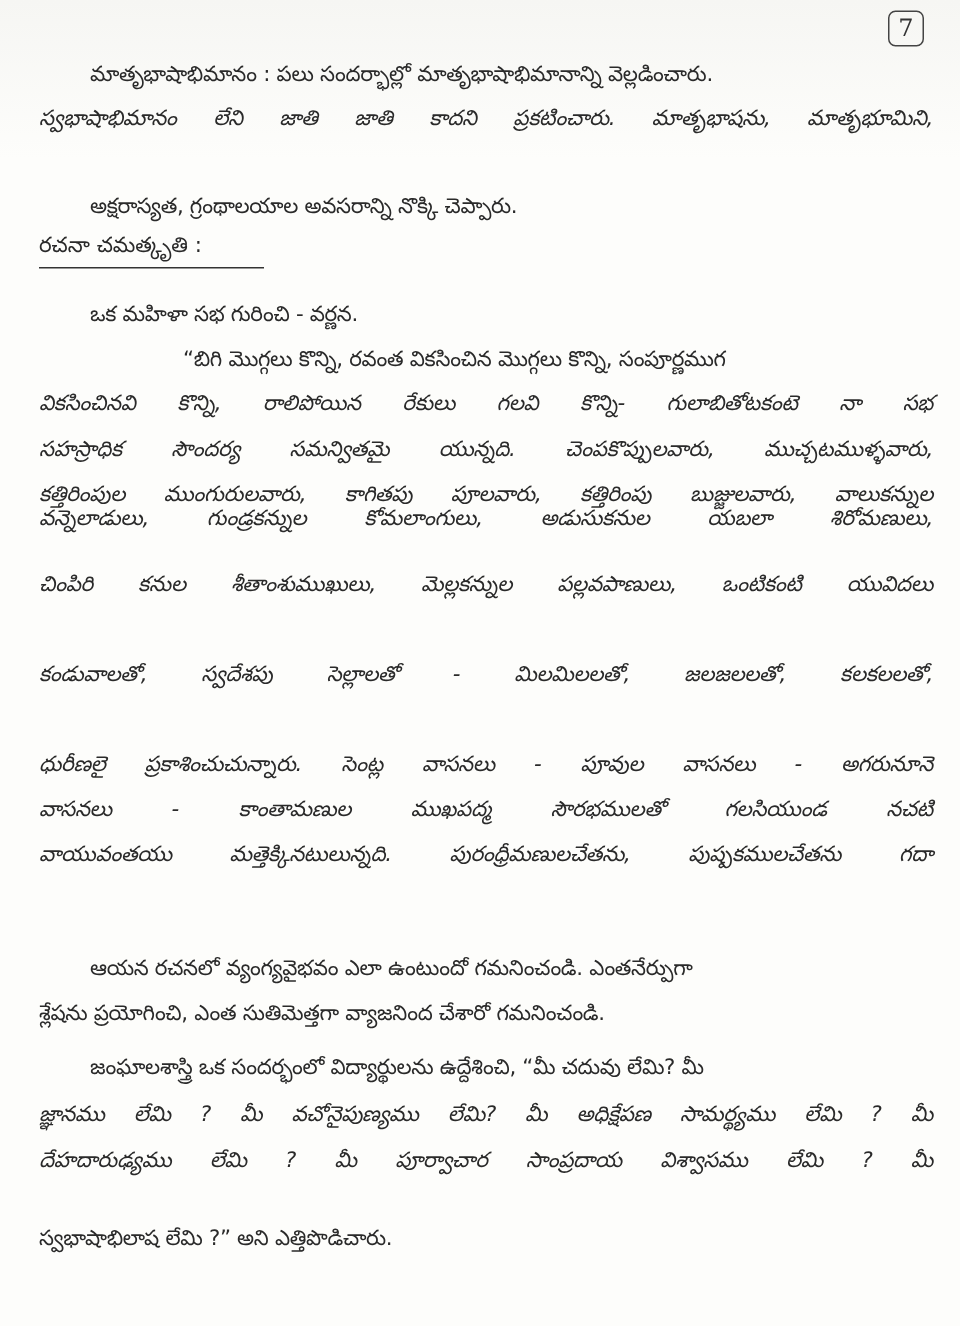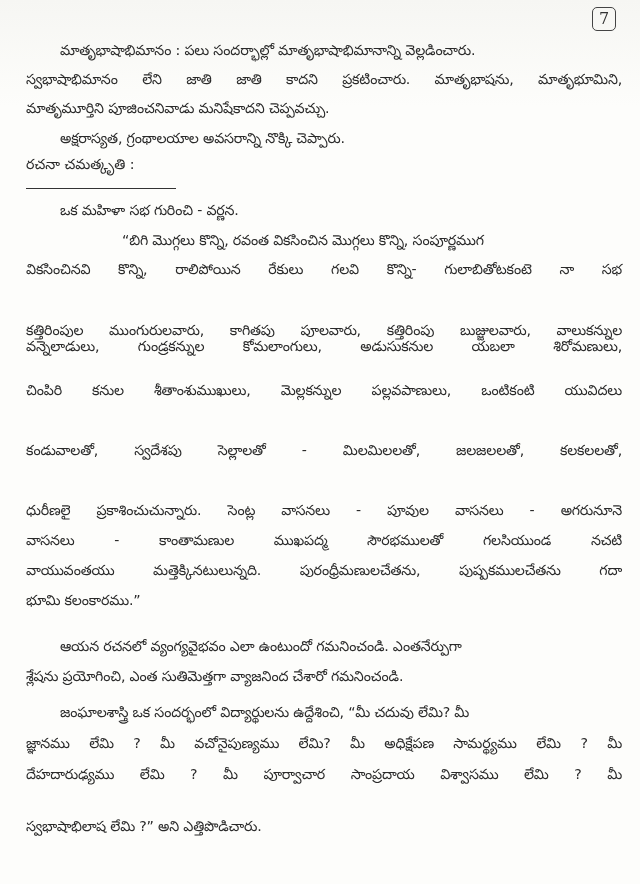--- a/index.html
+++ b/index.html
@@ -21,54 +21,53 @@
     font-family: "DejaVu Serif", serif; font-size: 16px;
     line-height: 22px; text-align: center; color: #333;
   }
   .line {
     position: absolute; left: 26px; width: 596px;
     font-size: 14.2px; line-height: 20px; white-space: nowrap;
     letter-spacing: -0.2px;
   }
   .indent { left: 60px; }
   .indent-q { left: 122px; }
-  .just { text-align: justify; text-align-last: justify; }
+  .just { text-align: justify; text-align-last: justify; font-style: italic; }
   .heading {
     position: absolute; left: 26px; top: 154px;
     font-size: 14.2px; line-height: 20px;
-    border-bottom: 1px solid #333; padding-bottom: 14px; width: 150px;
+    border-bottom: 1px solid #333; padding-bottom: 4px; width: 150px;
   }
 </style>
 </head>
 <body>
 
 <div class="page">
 
   <div class="page-number">7</div>
 
   <div class="line indent" style="top:40px">మాతృభాషాభిమానం : పలు సందర్భాల్లో మాతృభాషాభిమానాన్ని వెల్లడించారు.</div>
   <div class="line just" style="top:69px">స్వభాషాభిమానం లేని జాతి జాతి కాదని ప్రకటించారు. మాతృభాషను, మాతృభూమిని,</div>
-  <div class="line" style="top:98px">మాతృమూర్తిని పూజించనివాడు మనిషేకాదని చెప్పవచ్చు.</div>
 
   <div class="line indent" style="top:128px">అక్షరాస్యత, గ్రంథాలయాల అవసరాన్ని నొక్కి చెప్పారు.</div>
 
   <div class="heading">రచనా చమత్కృతి :</div>
 
   <div class="line indent" style="top:200px">ఒక మహిళా సభ గురించి - వర్ణన.</div>
 
   <div class="line just" style="top:259px">వికసించినవి కొన్ని, రాలిపోయిన రేకులు గలవి కొన్ని- గులాబితోటకంటె నా సభ</div>
   <div class="line indent-q" style="top:230px; width:500px">“బిగి మొగ్గలు కొన్ని, రవంత వికసించిన మొగ్గలు కొన్ని, సంపూర్ణముగ</div>
+  <div class="line just" style="top:290px">సహస్రాధిక సౌందర్య సమన్వితమై యున్నది. చెంపకొప్పులవారు, ముచ్చటముళ్ళవారు,</div>
   <div class="line just" style="top:320px">కత్తిరింపుల ముంగురులవారు, కాగితపు పూలవారు, కత్తిరింపు బుజ్జులవారు, వాలుకన్నుల</div>
   <div class="line just" style="top:336px">వన్నెలాడులు, గుండ్రకన్నుల కోమలాంగులు, అడుసుకనుల యబలా శిరోమణులు,</div>
   <div class="line just" style="top:380px">చింపిరి కనుల శీతాంశుముఖులు, మెల్లకన్నుల పల్లవపాణులు, ఒంటికంటి యువిదలు</div>
   <div class="line just" style="top:440px">కండువాలతో, స్వదేశపు సెల్లాలతో - మిలమిలలతో, జలజలలతో, కలకలలతో,</div>
   <div class="line just" style="top:500px">ధురీణలై ప్రకాశించుచున్నారు. సెంట్ల వాసనలు - పూవుల వాసనలు - అగరునూనె</div>
   <div class="line just" style="top:530px">వాసనలు - కాంతామణుల ముఖపద్మ సౌరభములతో గలసియుండ నచటి</div>
   <div class="line just" style="top:560px">వాయువంతయు మత్తెక్కినటులున్నది. పురంధ్రీమణులచేతను, పుష్పకములచేతను గదా</div>
-  <div class="line" style="top:590px">భూమి కలంకారము.”</div>
 
   <div class="line" style="top:666px">శ్లేషను ప్రయోగించి, ఎంత సుతిమెత్తగా వ్యాజనింద చేశారో గమనించండి.</div>
   <div class="line indent" style="top:636px; width:562px">ఆయన రచనలో వ్యంగ్యవైభవం ఎలా ఉంటుందో గమనించండి. ఎంతనేర్పుగా</div>
 
   <div class="line just" style="top:733px">జ్ఞానము లేమి ? మీ వచోనైపుణ్యము లేమి? మీ అధిక్షేపణ సామర్థ్యము లేమి ? మీ</div>
   <div class="line indent" style="top:702px; width:562px">జంఘాలశాస్త్రి ఒక సందర్భంలో విద్యార్థులను ఉద్దేశించి, “మీ చదువు లేమి? మీ</div>
   <div class="line just" style="top:764px">దేహదారుఢ్యము లేమి ? మీ పూర్వాచార సాంప్రదాయ విశ్వాసము లేమి ? మీ</div>
   <div class="line" style="top:816px">స్వభాషాభిలాష లేమి ?” అని ఎత్తిపొడిచారు.</div>
 
 </div>

